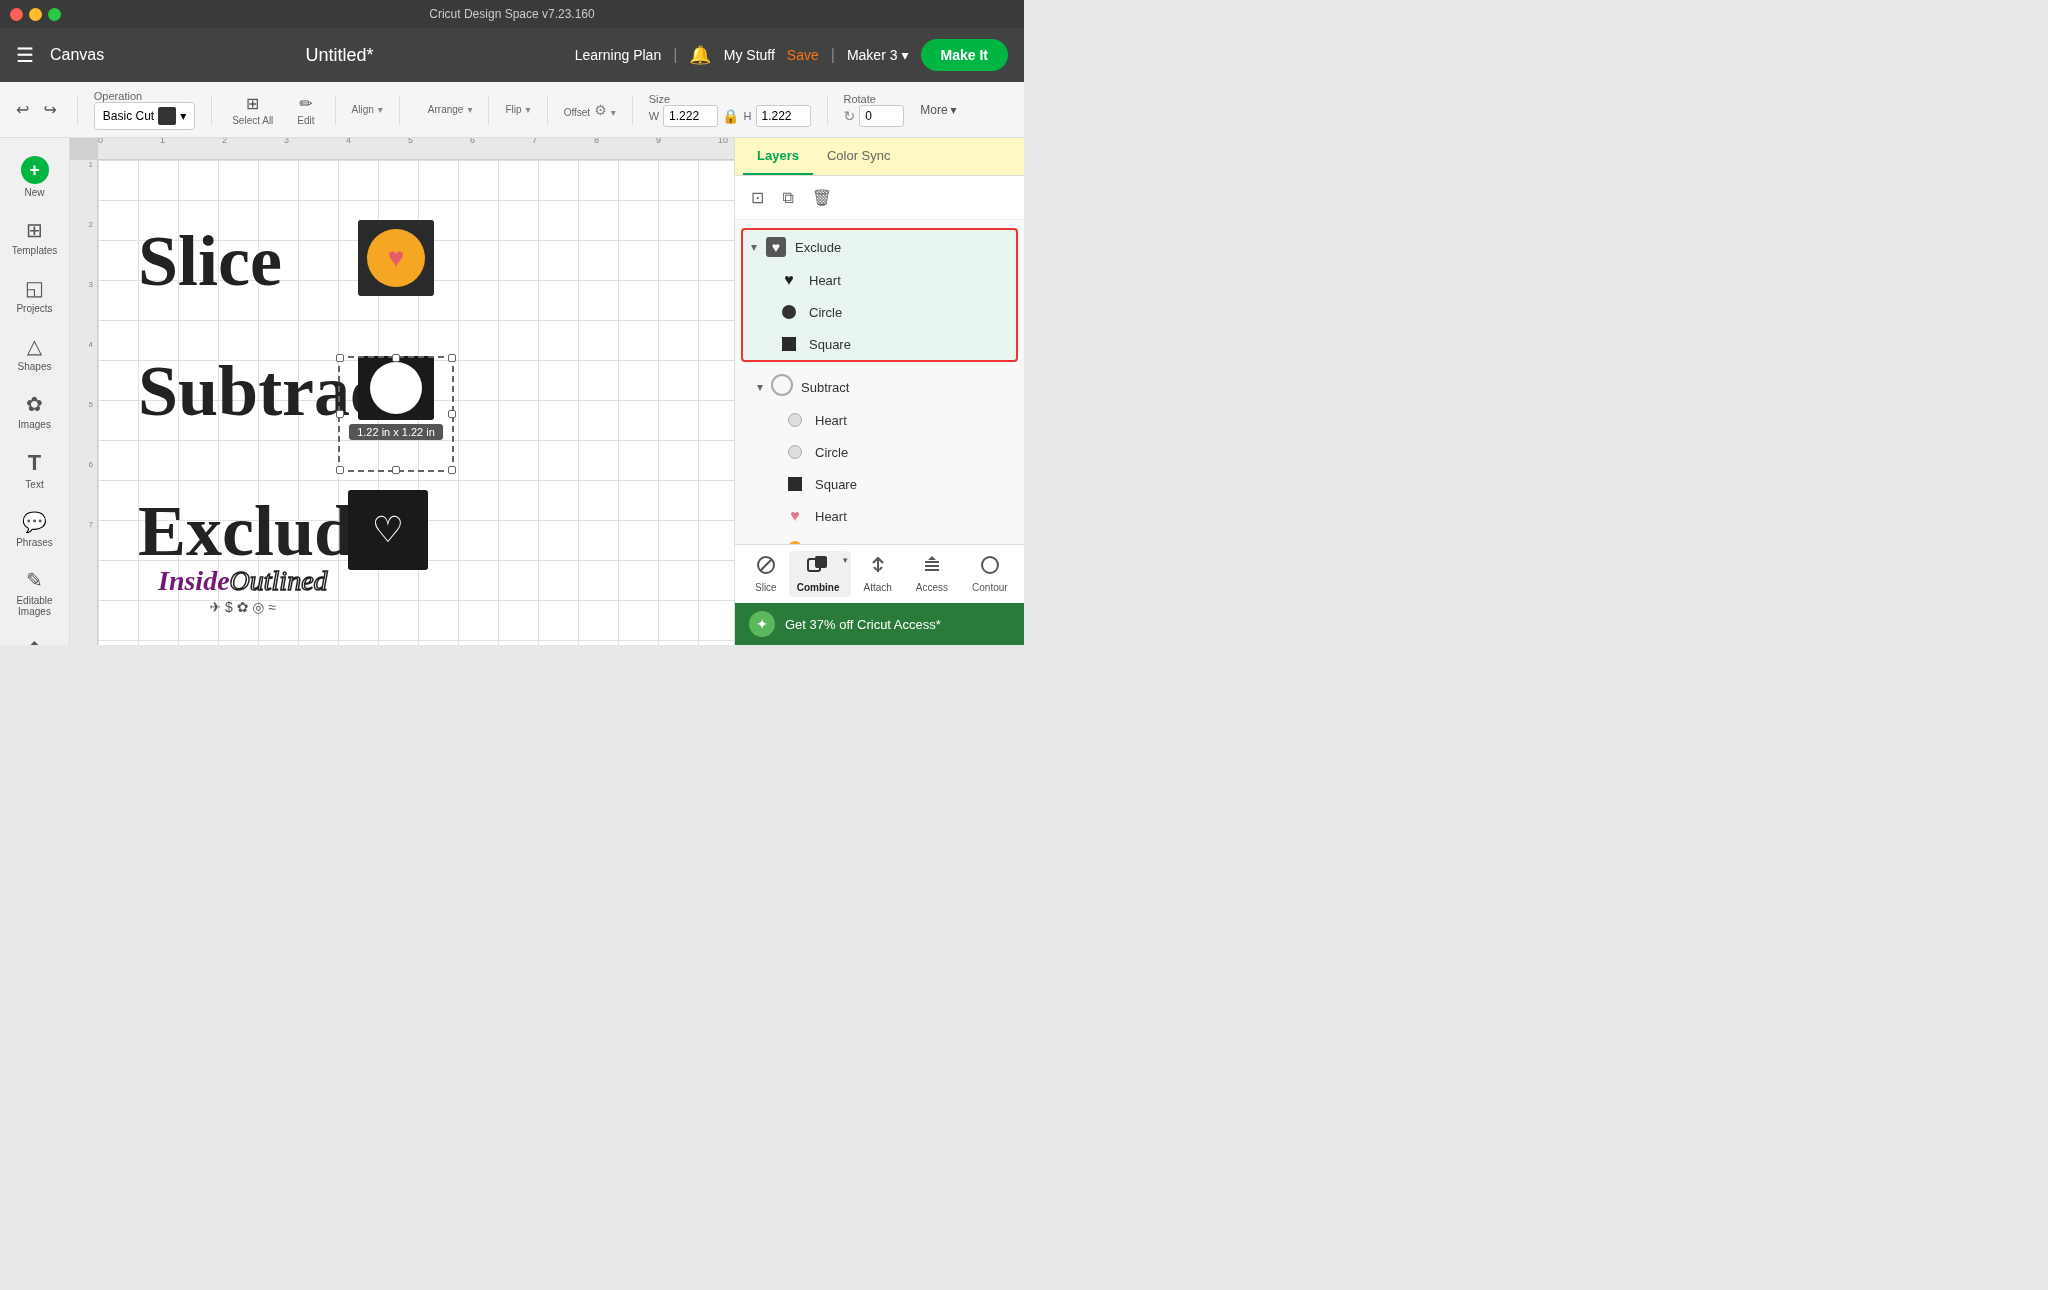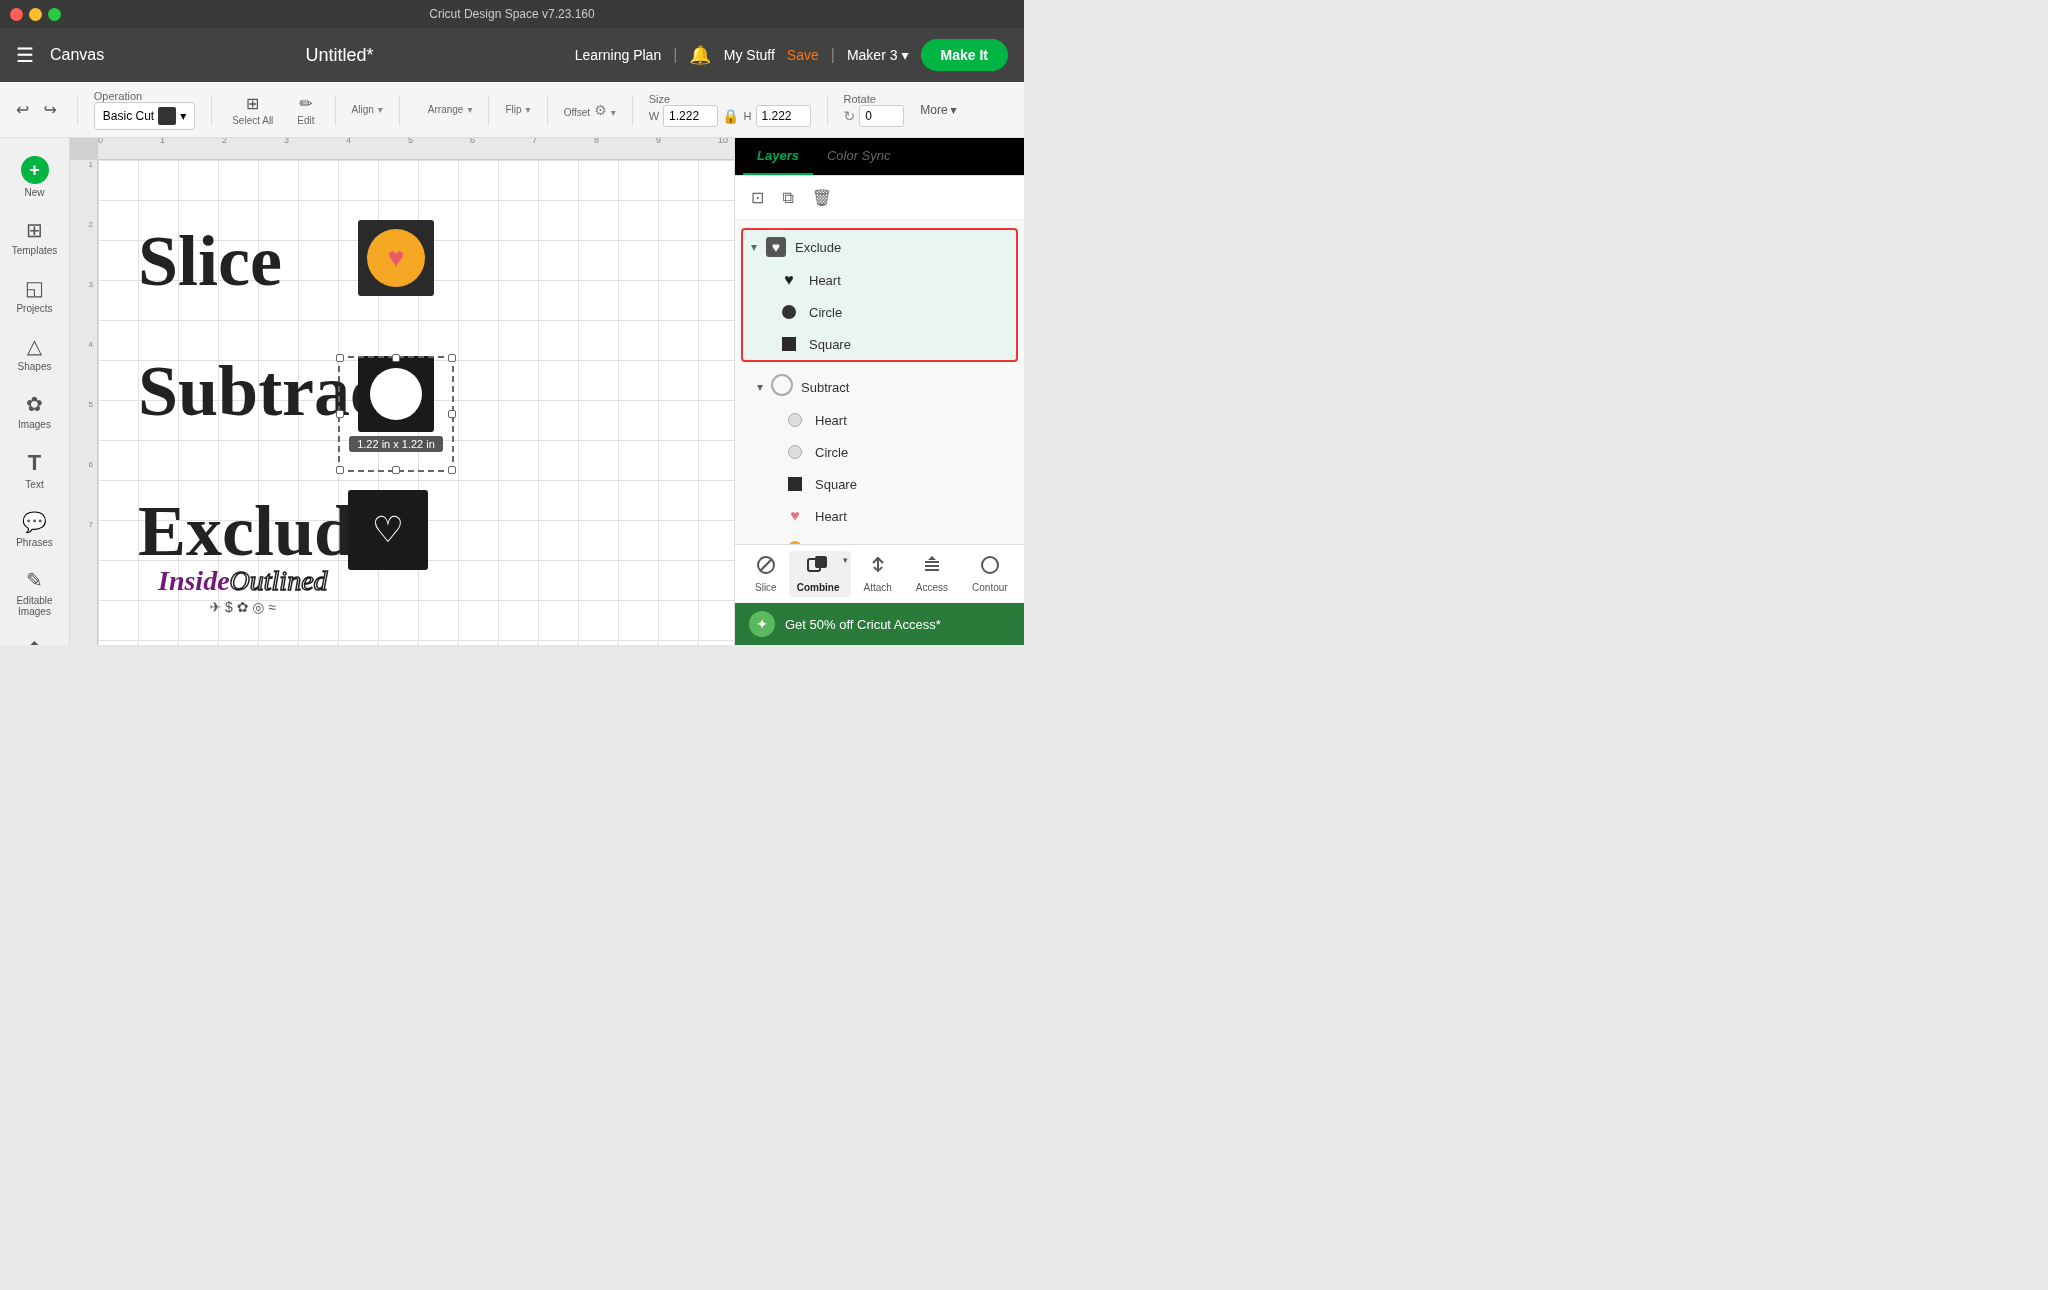--- a/index.html
+++ b/index.html
@@ -207,21 +207,21 @@
     .shape-slice-bg { width: 76px; height: 76px; background: #2a2a2a; border-radius: 3px; display: flex; align-items: center; justify-content: center; }
     .shape-slice-circle { width: 58px; height: 58px; background: #f5a623; border-radius: 50%; display: flex; align-items: center; justify-content: center; }
     .shape-slice-heart { font-size: 28px; color: #e85c6a; }
 
     
     .shape-subtract {
       position: absolute;
       top: 196px;
       left: 260px;
       width: 76px;
-      height: 96px;
+      height: 84px;
       display: flex;
       flex-direction: column;
       align-items: center;
     }
     .shape-subtract-img {
       width: 76px;
       height: 76px;
       background: #1a1a1a;
       border-radius: 3px;
       display: flex;
@@ -325,23 +325,22 @@
     .right-panel {
       width: 290px;
       background: #f8f8f8;
       border-left: 1px solid #ddd;
       display: flex;
       flex-direction: column;
     }
     .right-tabs {
       display: flex;
       border-bottom: 1px solid #ddd;
-      background: #000000;
+      background: #fef9c3;
       padding: 0 8px;
-      font-style: italic;
     }
     .right-tab {
       padding: 10px 14px;
       font-size: 13px;
       cursor: pointer;
       border-bottom: 2px solid transparent;
       color: #666;
     }
     .right-tab.active { color: #00a550; border-bottom: 2px solid #00a550; font-weight: 600; }
     .right-toolbar {
@@ -827,17 +826,17 @@
           <svg width="20" height="20" viewBox="0 0 20 20">
             <circle cx="10" cy="10" r="8" fill="none" stroke="#555" stroke-width="2"></circle>
           </svg>
         </span>
         <span>Contour</span>
       </button>
     </div>
 
     <div class="ad-bar">
       <div class="ad-icon">✦</div>
-      <span class="ad-text">Get 50% off Cricut Access*</span>
+      <span class="ad-text">Get 37% off Cricut Access*</span>
     </div>
   </div>
 
 </div>
 
 </body></html>

